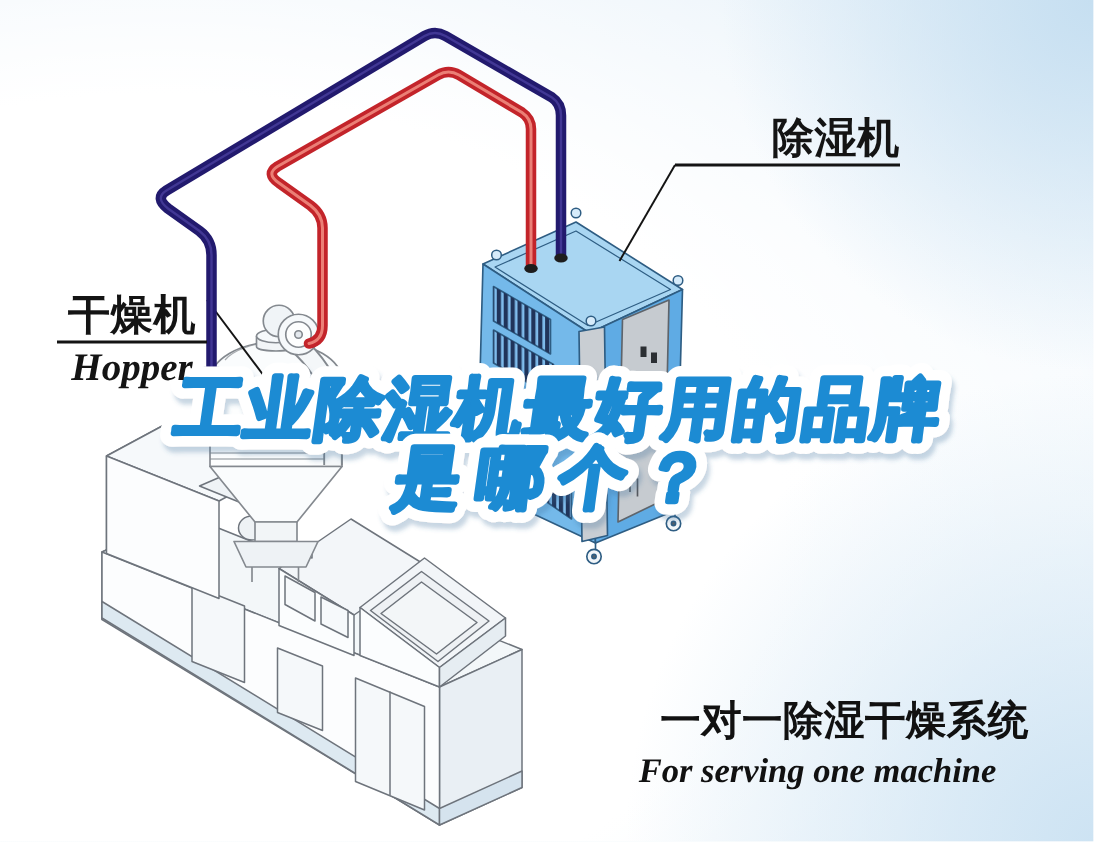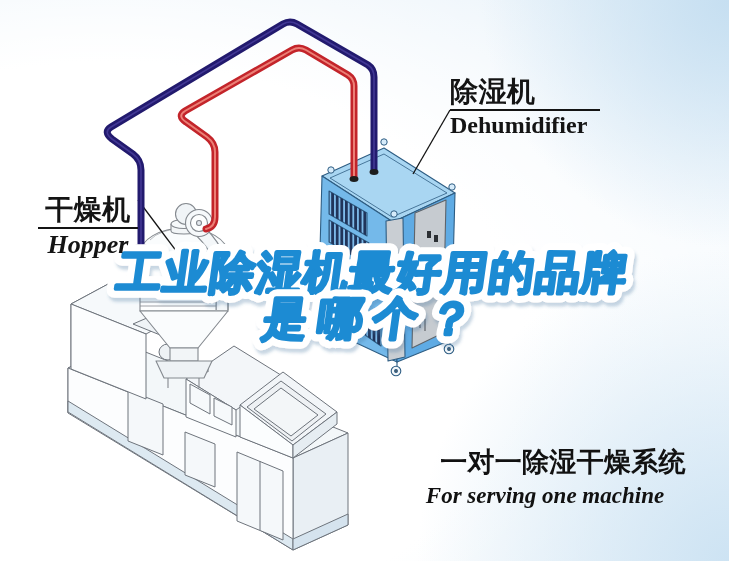--- a/index.html
+++ b/index.html
@@ -7,29 +7,29 @@
     background:
       radial-gradient(circle 330px at 100% 0%, #c6dff1 0%, rgba(198,223,241,0) 75%),
       radial-gradient(circle 400px at 100% 100%, #cde3f3 0%, rgba(205,227,243,0) 78%),
       radial-gradient(ellipse 980px 680px at 15% 62%, #ffffff 0%, #ffffff 42%, rgba(255,255,255,0) 100%),
       linear-gradient(180deg, #d8e9f6 0%, #e9f3fb 30%, #f3f9fd 60%, #e6f1f9 100%);
     font-family:"Liberation Sans", sans-serif;}
   svg{position:absolute;left:0;top:0;}
   .lbl{position:absolute;color:#141414;}
   .lbl-cn{font-weight:bold;letter-spacing:0.5px;line-height:1.05;}
   .lbl-en{font-family:"Liberation Serif", serif;font-weight:bold;}
-  .dehu-label{left:450px;top:77px;width:150px;text-align:left;}
+  .dehu-label{left:450px;top:77px;width:150px;text-align:right;}
   .dehu-label .lbl-cn{font-size:28px;}
   .dehu-label .rule{height:2px;background:#141414;margin:3px 0 1px 0;}
   .dehu-label .lbl-en{font-size:24px;}
   .hopper-label{left:38px;top:168px;width:100px;text-align:center;}
   .hopper-label .lbl-cn{font-size:28px;margin-top:27px;}
   .hopper-label .rule{height:2px;background:#141414;margin:3px 0 1px 0;}
   .hopper-label .lbl-en{font-size:26px;font-style:italic;}
-  .caption{position:absolute;left:398px;top:444px;width:330px;text-align:center;color:#111;}
+  .caption{position:absolute;left:398px;top:462px;width:330px;text-align:center;color:#111;}
   .caption .cap-cn{font-size:27px;font-weight:bold;letter-spacing:0.3px;}
   .caption .cap-en{font-family:"Liberation Serif", serif;font-weight:bold;font-size:23px;margin-top:3px;transform:translateX(-18px);font-style:italic;}
 </style>
 </head>
 <body>
 
 <div class="stage">
   <svg width="729" height="561" viewBox="0 0 729 561">
     <defs>
       <pattern id="vent" width="4.6" height="8" patternUnits="userSpaceOnUse">
@@ -180,21 +180,20 @@
       <g transform="translate(366,334) skewX(-8)">
         <text x="5" y="0" text-anchor="middle" font-size="45" letter-spacing="10" font-weight="900" fill="#1e8bd3" stroke="#ffffff" stroke-width="17" paint-order="stroke" stroke-linejoin="round">是哪个？</text>
         <text x="5" y="0" text-anchor="middle" font-size="45" letter-spacing="10" font-weight="900" fill="#1e8bd3" stroke="#1e8bd3" stroke-width="3" stroke-linejoin="round">是哪个？</text>
       </g>
     </g>
   </svg>
 
   <div class="lbl dehu-label">
     <div class="lbl-cn">除湿机</div>
     <div class="rule"></div>
-    <div class="lbl-en">Dehumidifier</div>
   </div>
   <div class="lbl hopper-label">
     <div class="lbl-cn">干燥机</div>
     <div class="rule"></div>
     <div class="lbl-en">Hopper</div>
   </div>
   <div class="caption">
     <div class="cap-cn">一对一除湿干燥系统</div>
     <div class="cap-en">For serving one machine</div>
   </div>

